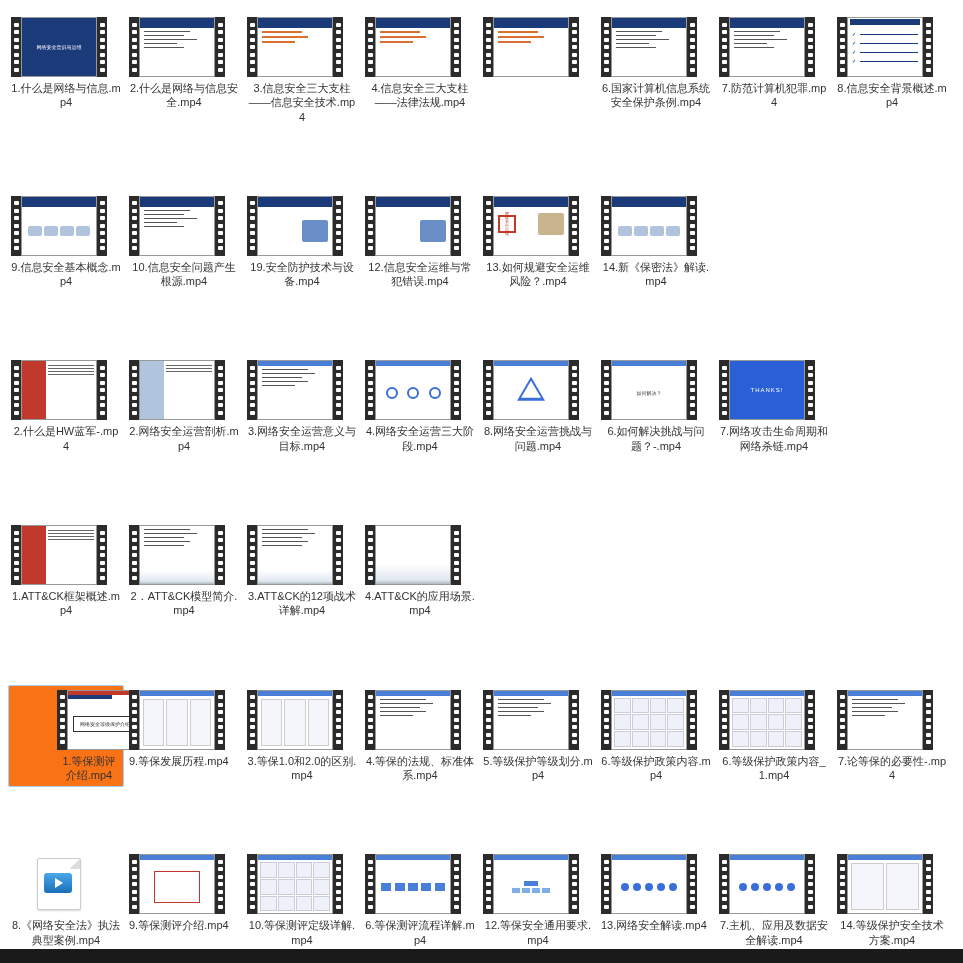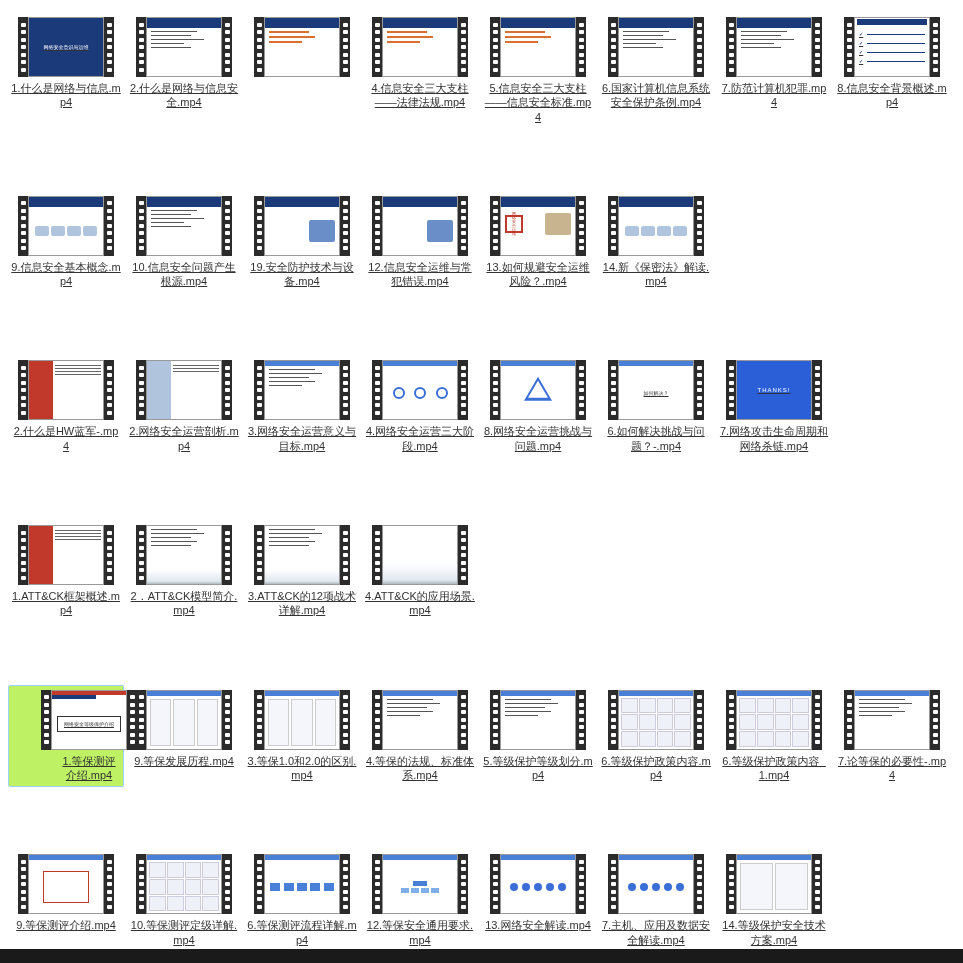--- a/index.html
+++ b/index.html
@@ -22,29 +22,28 @@
   .grid {
     display: grid;
     grid-template-columns: repeat(8, 116px);
     gap: 2px 2px;
     justify-content: start;
   }
   .row-gap { grid-column: 1 / -1; height: 58px; }
   .item {
     display: flex;
     flex-direction: column;
-    align-items: center;
+    align-items: flex-start;
     padding: 4px 2px;
     border: 1px solid transparent;
     border-radius: 2px;
     cursor: default;
-    text-decoration: underline;
   }
   .item.selected {
-    background: #bef264;
+    background: #f97316;
     border-color: #99d1ff;
     padding-left: 48px;
   }
   .thumb {
     width: 96px;
     height: 60px;
     margin-bottom: 4px;
     position: relative;
     background: #fff;
     display: flex;
@@ -293,20 +292,21 @@
         <div class="film-strip">
           <span></span>
           <span></span>
           <span></span>
           <span></span>
           <span></span>
           <span></span>
           <span></span>
         </div>
       </div>
+      <div class="label">3.信息安全三大支柱——信息安全技术.mp4</div>
     </div>
     <div class="item">
       <div class="thumb">
         <div class="film-strip">
           <span></span>
           <span></span>
           <span></span>
           <span></span>
           <span></span>
           <span></span>
@@ -354,21 +354,20 @@
         <div class="film-strip">
           <span></span>
           <span></span>
           <span></span>
           <span></span>
           <span></span>
           <span></span>
           <span></span>
         </div>
       </div>
-      <div class="label">5.信息安全三大支柱——信息安全标准.mp4</div>
     </div>
     <div class="item">
       <div class="thumb">
         <div class="film-strip">
           <span></span>
           <span></span>
           <span></span>
           <span></span>
           <span></span>
           <span></span>
@@ -1252,20 +1251,28 @@
           <span></span>
           <span></span>
           <span></span>
           <span></span>
         </div>
       </div>
       <div class="label">7.论等保的必要性-.mp4</div>
     </div>
     <div class="row-gap"></div>
     <div class="item">
+      <div class="wmv-icon">
+        <div class="doc">
+          <div class="play"></div>
+        </div>
+      </div>
+      <div class="label">8.《网络安全法》执法典型案例.mp4</div>
+    </div>
+    <div class="item">
       <div class="thumb">
         <div class="film-strip">
           <span></span>
           <span></span>
           <span></span>
           <span></span>
           <span></span>
           <span></span>
           <span></span>
         </div>

